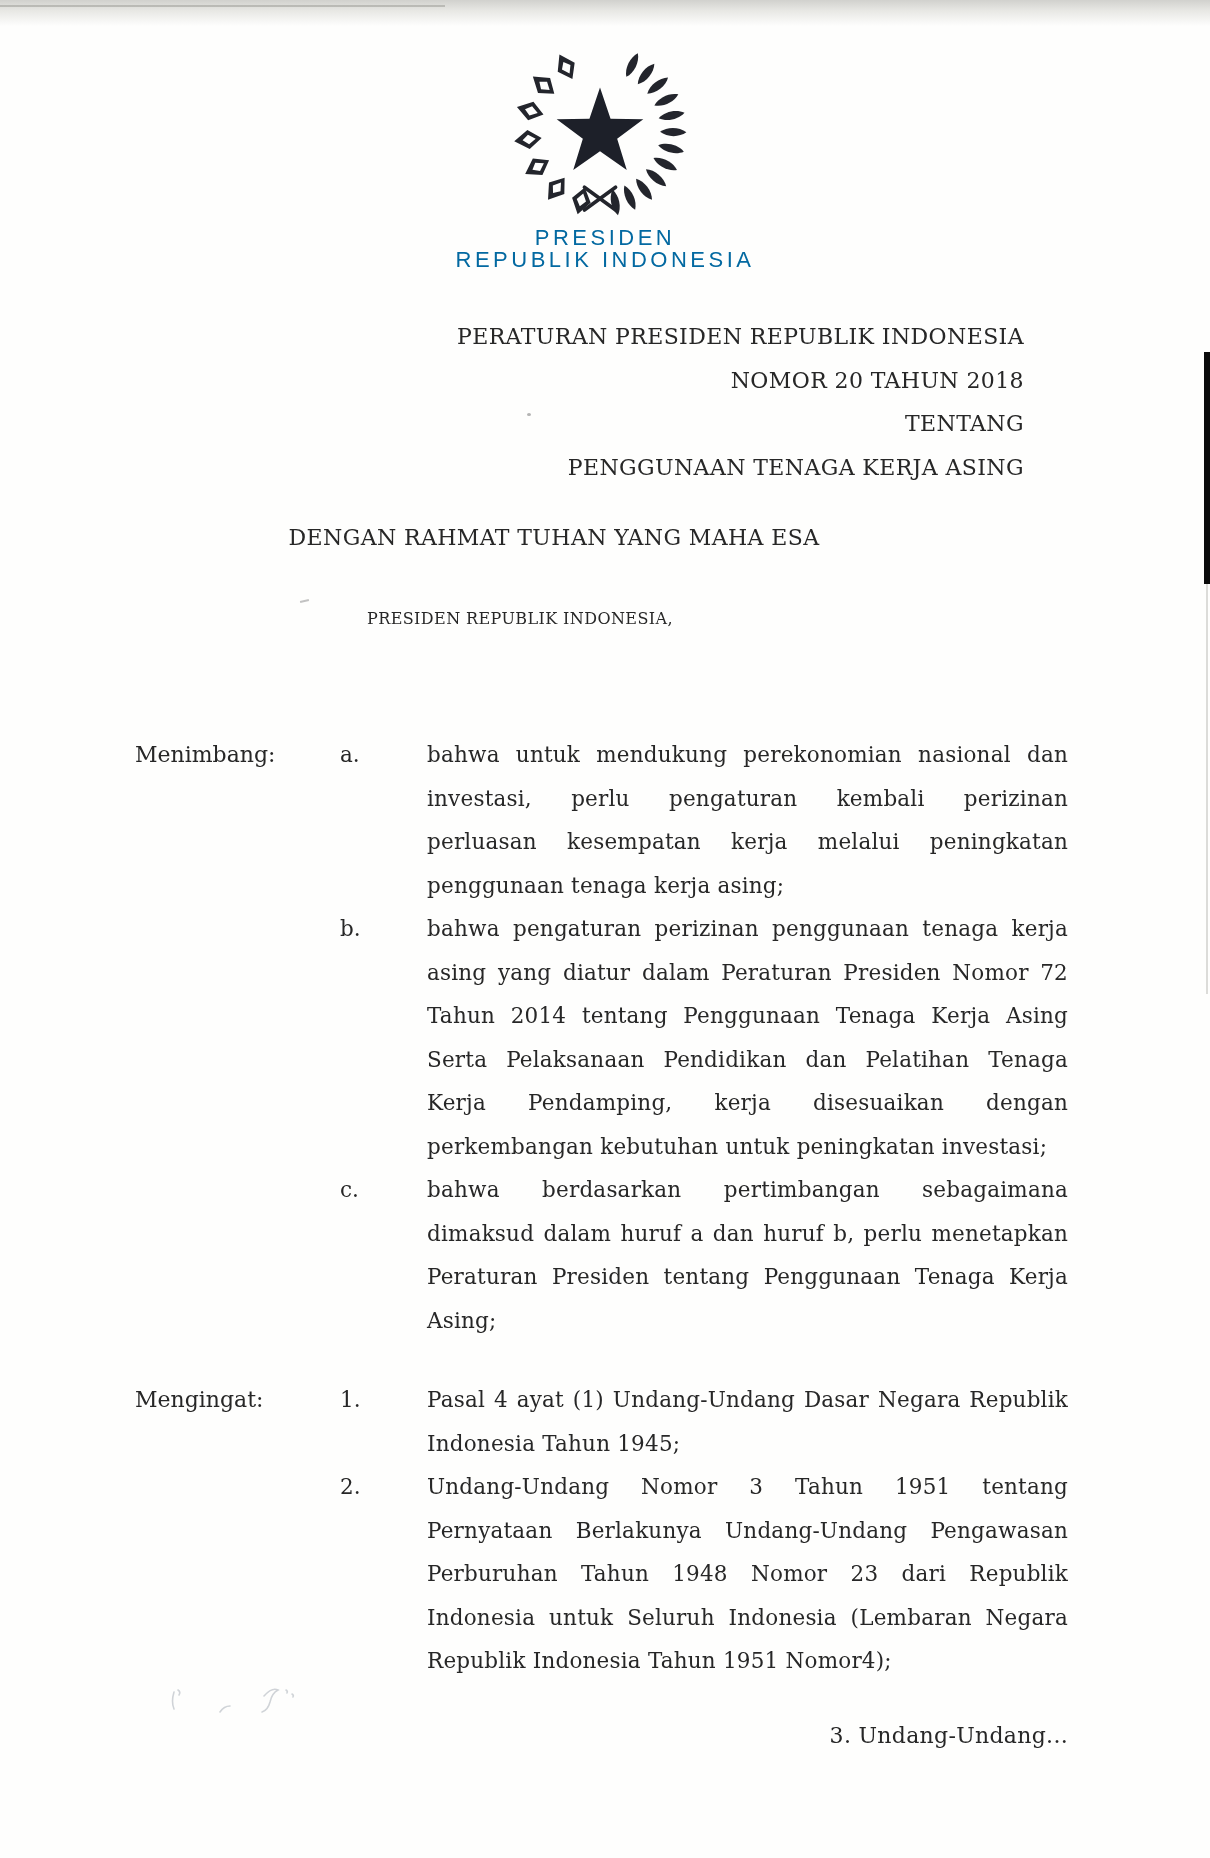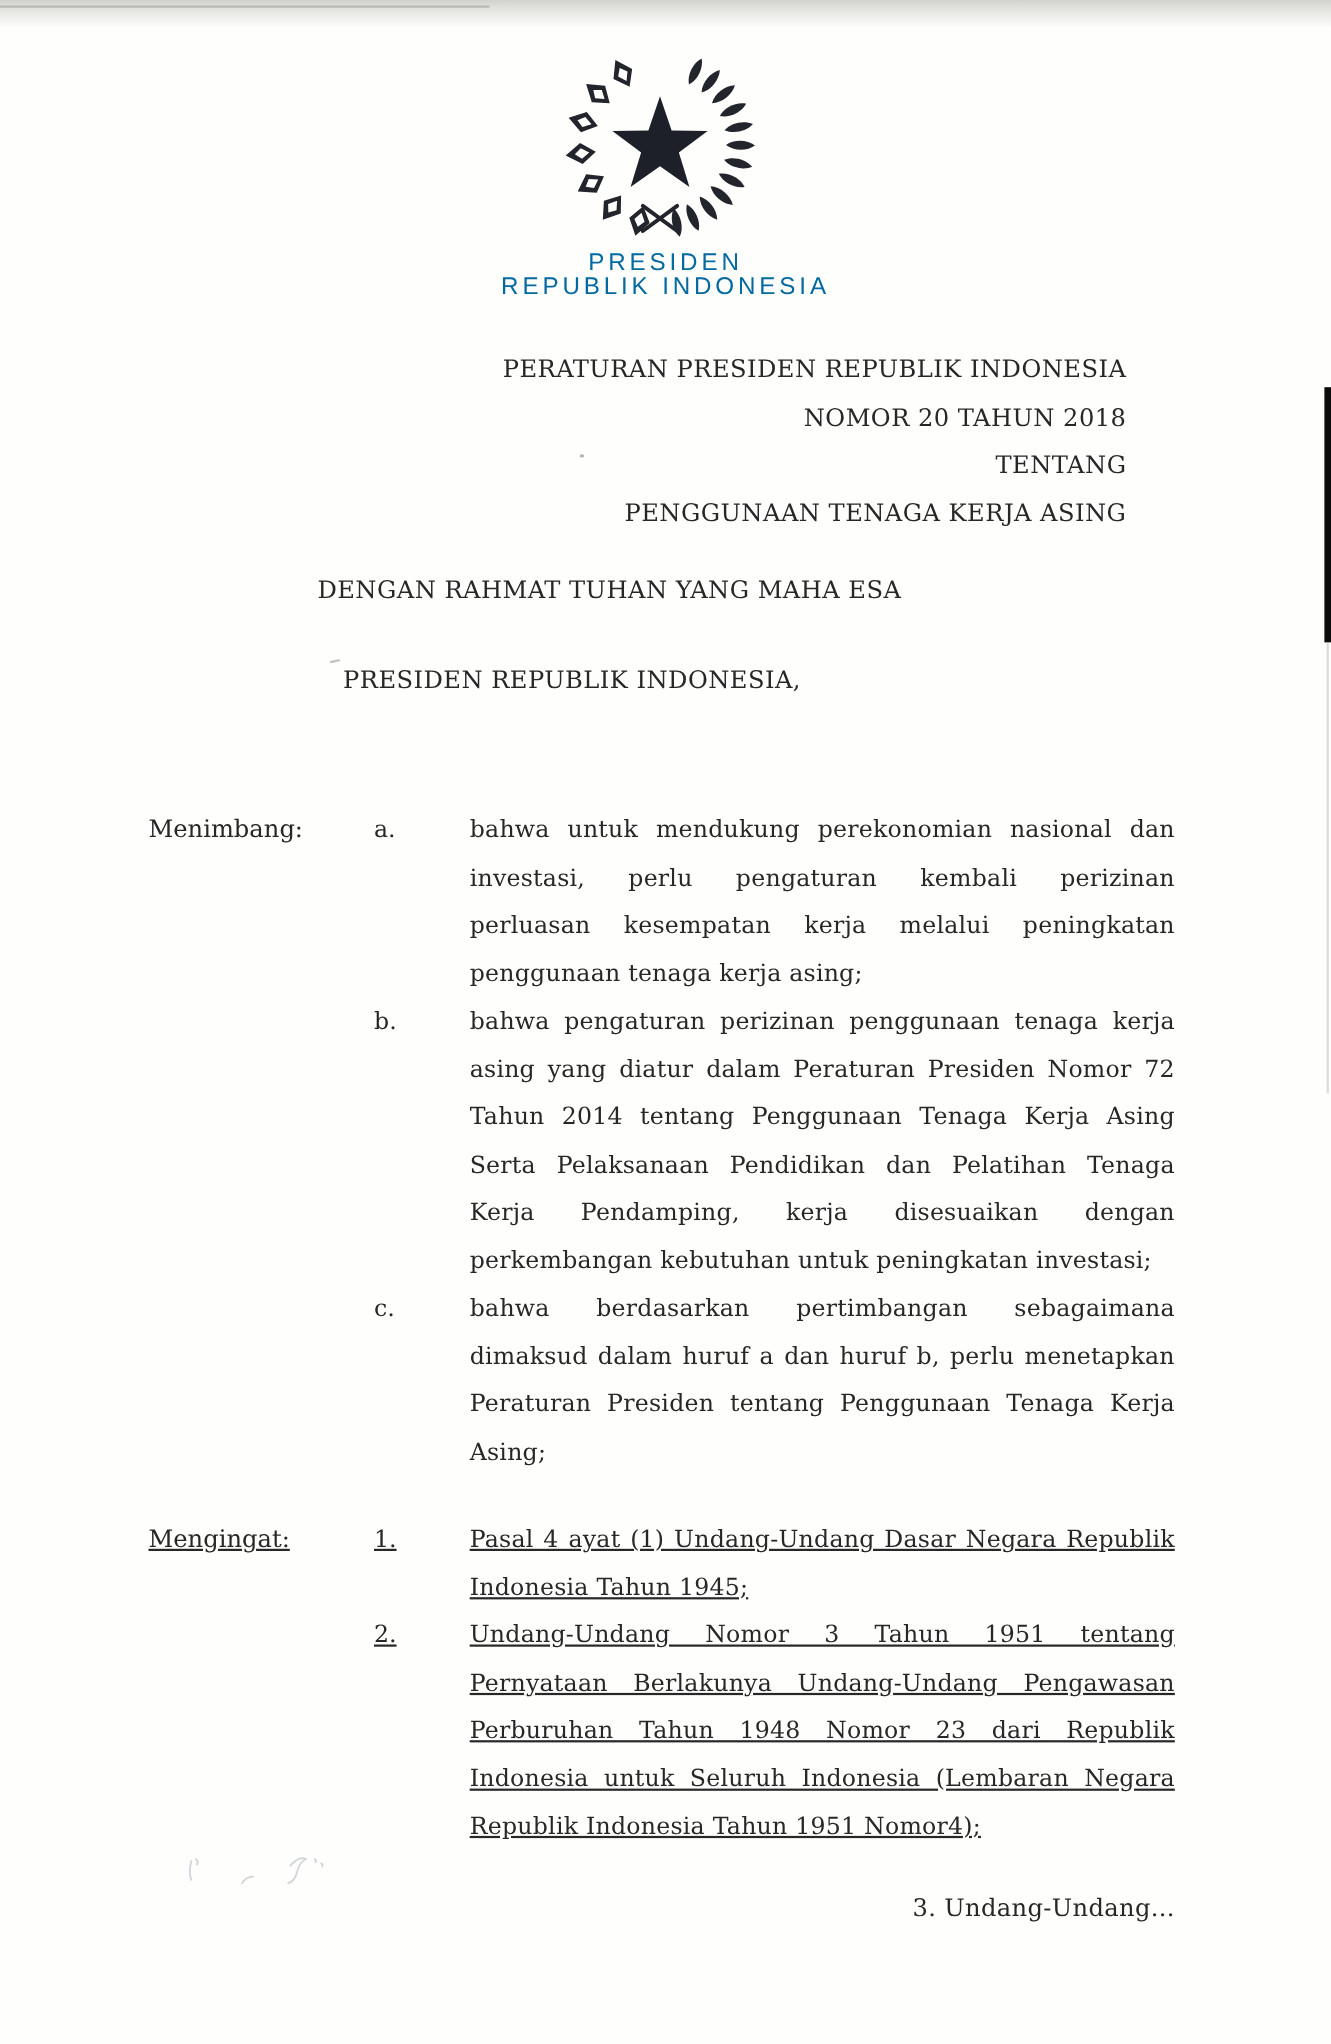--- a/index.html
+++ b/index.html
@@ -25,25 +25,25 @@
   .lh-line{font-family:"Liberation Sans","DejaVu Sans",sans-serif;font-size:22px;
     letter-spacing:3.5px;color:#0369a1;line-height:22px;}
   .lh1{position:absolute;top:227px;left:0;right:0;}
   .lh2{position:absolute;top:249px;left:0;right:0;}
   
   .titleblock{position:absolute;left:0;top:315px;width:1024px;text-align:right;}
   .titleblock div{font-size:22px;line-height:43.5px;letter-spacing:.4px;}
   .invocation{position:absolute;left:0;top:516px;width:1024px;text-align:center;
     font-size:22px;line-height:43.5px;letter-spacing:.4px;padding-left:42px;}
   .authority{position:absolute;left:0;top:597px;width:1040px;text-align:center;
-    font-size:22px;line-height:43.5px;letter-spacing:.4px;}
+    font-size:16px;line-height:43.5px;letter-spacing:.4px;}
   
   .sections{position:absolute;left:135px;top:733px;width:933px;}
   .section{display:grid;grid-template-columns:205px 728px;}
-  .section + .section{margin-top:36px;text-decoration:underline;}
+  .section + .section{margin-top:36px;}
   .slabel{font-size:22px;line-height:43.5px;}
   .items{grid-column:2;}
   .item{display:grid;grid-template-columns:45px 683px;}
   .marker{font-size:21.5px;line-height:43.5px;}
   .bline{font-size:21.5px;line-height:43.5px;text-align:justify;letter-spacing:.2px;margin-left:42px;}
   .bline.jfull{text-align-last:justify;}
   
   .footer{position:absolute;left:135px;top:1714px;width:933px;text-align:right;
     font-size:22px;line-height:43.5px;letter-spacing:.3px;}
 </style>

